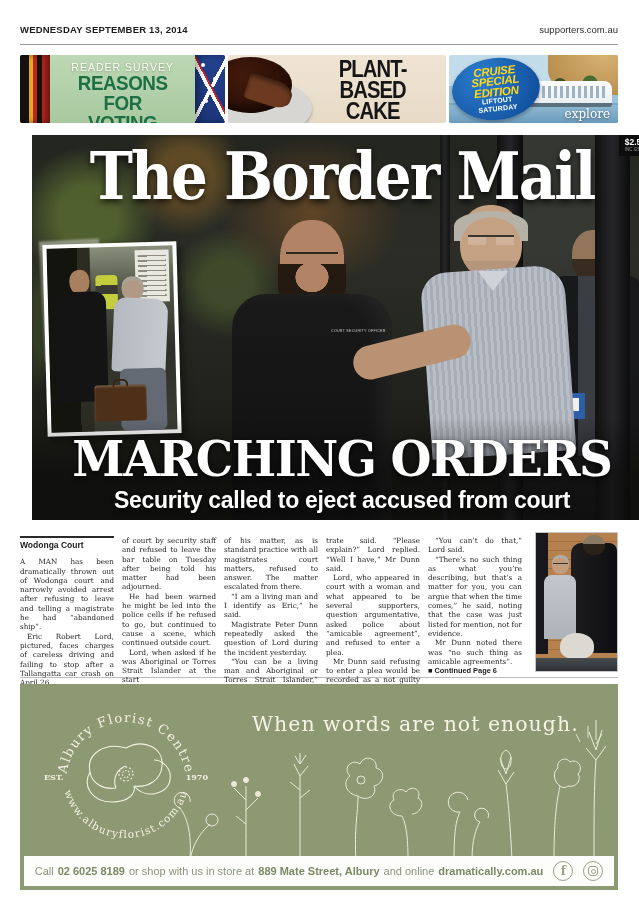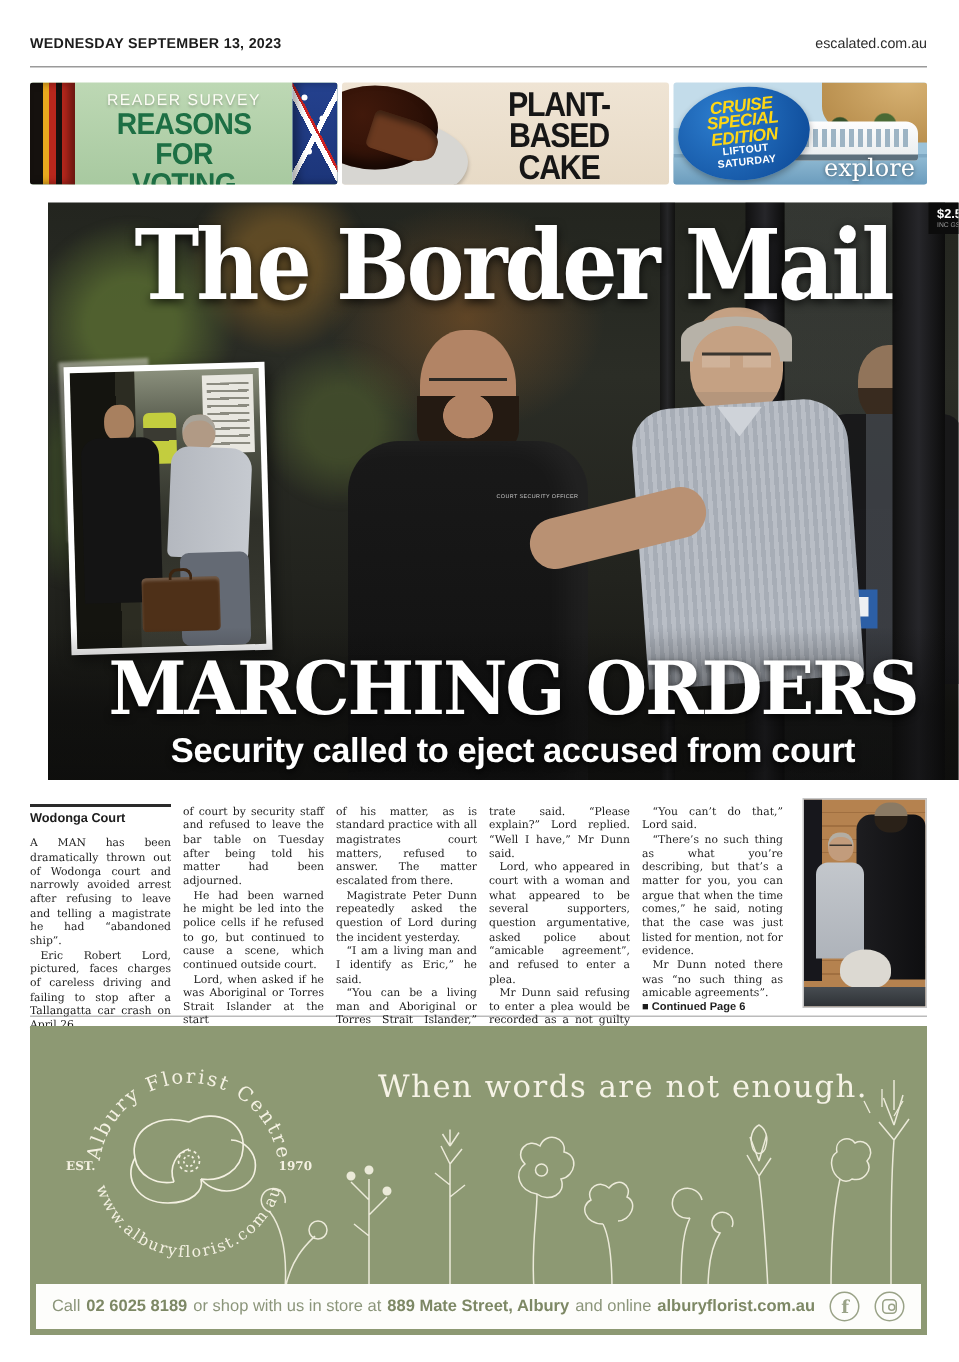--- a/index.html
+++ b/index.html
@@ -61,21 +61,21 @@
   .ship .win { position:absolute; left:4px; right:4px; top:5px; height:12px;
     background:repeating-linear-gradient(90deg,#9db4c4 0 3px, transparent 3px 6px); }
   .ship .hull { position:absolute; left:0; right:0; bottom:0; height:4px; background:#5d707d; border-radius:0 0 2px 2px; }
   .badge { position:absolute; left:3px; top:3px; width:88px; height:62px; border-radius:50%;
     background:radial-gradient(circle at 35% 30%, #2d7ecf, #11509e 80%);
     display:flex; flex-direction:column; justify-content:center; align-items:center;
     transform:rotate(-6deg); box-shadow:0 2px 4px rgba(0,0,0,.3); }
   .badge .y { color:#ffd715; font-weight:bold; font-style:italic; font-size:11.5px; line-height:10.5px; letter-spacing:-.3px; }
   .badge .w { color:#fff; font-weight:bold; font-size:7px; line-height:7.5px; letter-spacing:.2px; }
   .explore { position:absolute; right:8px; bottom:2px; color:#fff; font-family:"DejaVu Serif", serif;
-    font-size:16px; text-shadow:0 1px 3px rgba(0,0,0,.5); }
+    font-size:12px; text-shadow:0 1px 3px rgba(0,0,0,.5); }
 
   
   .hero { position:absolute; left:32px; top:135px; width:620px; height:385px; overflow:hidden;
     background:linear-gradient(180deg,#23251f 0%, #2b2d26 30%, #22231e 65%, #141411 100%); }
   .foliage { position:absolute; left:0; top:0; width:45%; height:70%;
     background:radial-gradient(circle at 20% 30%, rgba(90,110,50,.8) 0 30px, transparent 70px),
       radial-gradient(circle at 55% 15%, rgba(120,90,40,.7) 0 26px, transparent 60px),
       radial-gradient(circle at 10% 70%, rgba(60,75,40,.7) 0 34px, transparent 70px),
       radial-gradient(circle at 70% 55%, rgba(80,95,48,.6) 0 24px, transparent 55px);
     filter:blur(2px); }
@@ -214,22 +214,22 @@
   .soc-ig i { display:block; width:10px; height:10px; border:1.3px solid #99a287; border-radius:3px; position:relative; }
   .soc-ig i:after { content:""; position:absolute; left:2.2px; top:2.2px; width:3px; height:3px;
     border:1.2px solid #99a287; border-radius:50%; }
 </style>
 </head>
 <body>
 
 <div class="page">
 
   <div class="topbar">
-    <span class="date">WEDNESDAY SEPTEMBER 13, 2023</span>
-    <span class="site">escalated.com.au</span>
+    <span class="date">WEDNESDAY SEPTEMBER 13, 2014</span>
+    <span class="site">supporters.com.au</span>
   </div>
 
   <div class="banners">
     <div class="banner b-survey">
       <span class="flag-ab"></span>
       <span class="flag-au">
         <i style="left:6px;top:8px"></i>
         <i style="left:18px;top:22px"></i>
         <i style="left:9px;top:44px"></i>
       </span>
@@ -343,22 +343,22 @@
       <p class="ind">Eric Robert Lord, pictured, faces charges of careless driving and failing to stop after a Tallangatta car crash on April 26.</p>
       <p class="ind">He was forcefully led out</p>
     </div>
     <div class="col">
       <p>of court by security staff and refused to leave the bar table on Tuesday after being told his matter had been adjourned.</p>
       <p class="ind">He had been warned he might be led into the police cells if he refused to go, but continued to cause a scene, which continued outside court.</p>
       <p class="ind">Lord, when asked if he was Aboriginal or Torres Strait Islander at the start</p>
     </div>
     <div class="col">
       <p>of his matter, as is standard practice with all magistrates court matters, refused to answer. The matter escalated from there.</p>
+      <p class="ind">“I am a living man and I identify as Eric,” he said.</p>
       <p class="ind">Magistrate Peter Dunn repeatedly asked the question of Lord during the incident yesterday.</p>
-      <p class="ind">“I am a living man and I identify as Eric,” he said.</p>
       <p class="ind">“You can be a living man and Aboriginal or Torres Strait Islander,” the magis-</p>
     </div>
     <div class="col">
       <p>trate said. “Please explain?” Lord replied. “Well I have,” Mr Dunn said.</p>
       <p class="ind">Lord, who appeared in court with a woman and what appeared to be several supporters, question argumentative, asked police about “amicable agreement”, and refused to enter a plea.</p>
       <p class="ind">Mr Dunn said refusing to enter a plea would be recorded as a not guilty plea.</p>
     </div>
     <div class="col">
       <p class="ind">“You can’t do that,” Lord said.</p>
       <p class="ind">“There’s no such thing as what you’re describing, but that’s a matter for you, you can argue that when the time comes,” he said, noting that the case was just listed for mention, not for evidence.</p>
@@ -427,21 +427,21 @@
         <path d="M430,22 l-4,-8 m20,10 l6,-10 m-14,4 l0,-12" stroke-width="0.9"></path>
       </g>
     </svg>
 
     <div class="contactbar">
       <span>Call</span>
       <b>02 6025 8189</b>
       <span>or shop with us in store at</span>
       <b>889 Mate Street, Albury</b>
       <span>and online</span>
-      <b>alburyflorist.com.au</b>
+      <b>dramatically.com.au</b>
       <span class="soc">
           <span class="soc-f">f</span>
         </span>
       <span class="soc soc-ig">
           <i></i>
         </span>
     </div>
   </div>
 
 </div>

